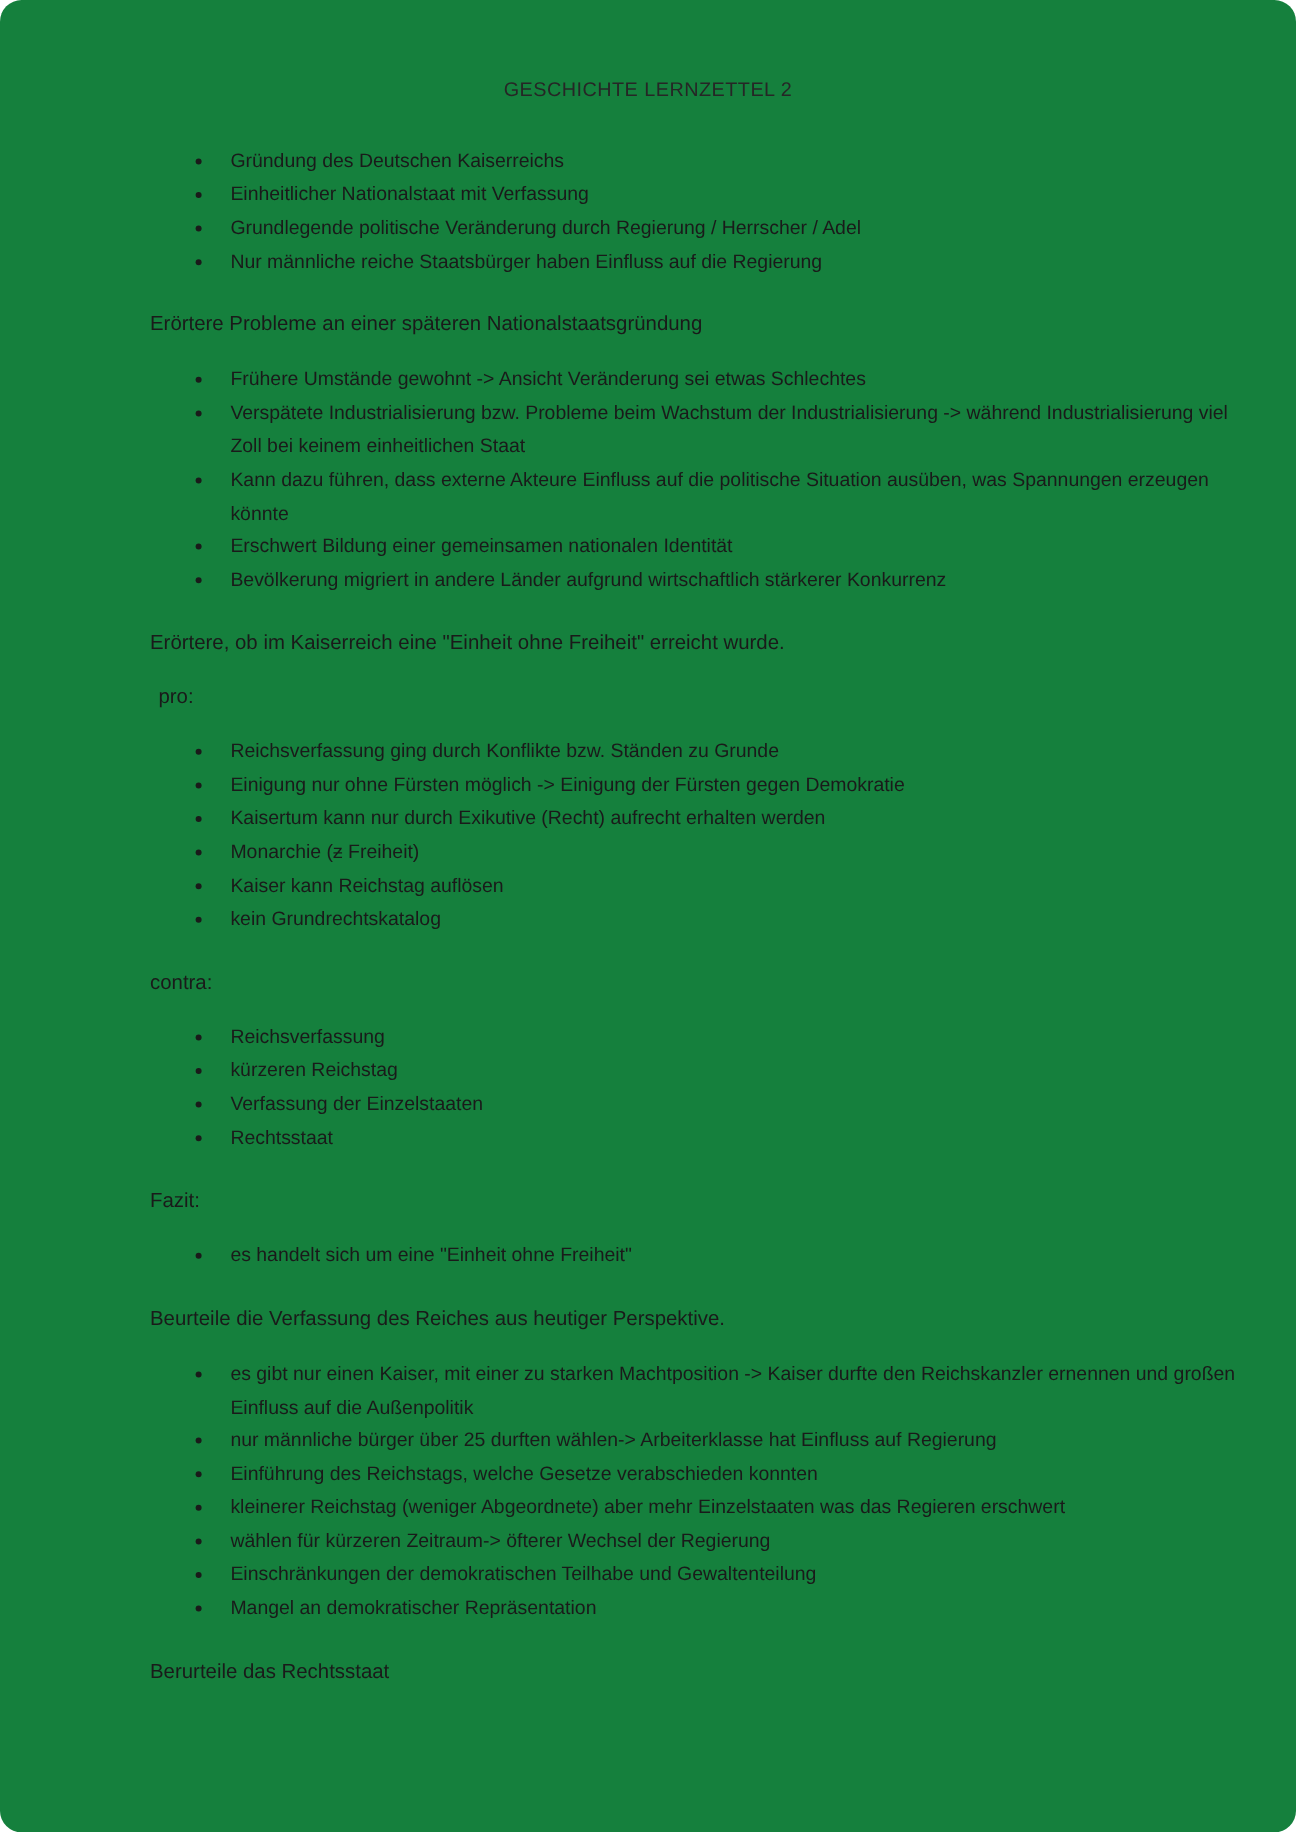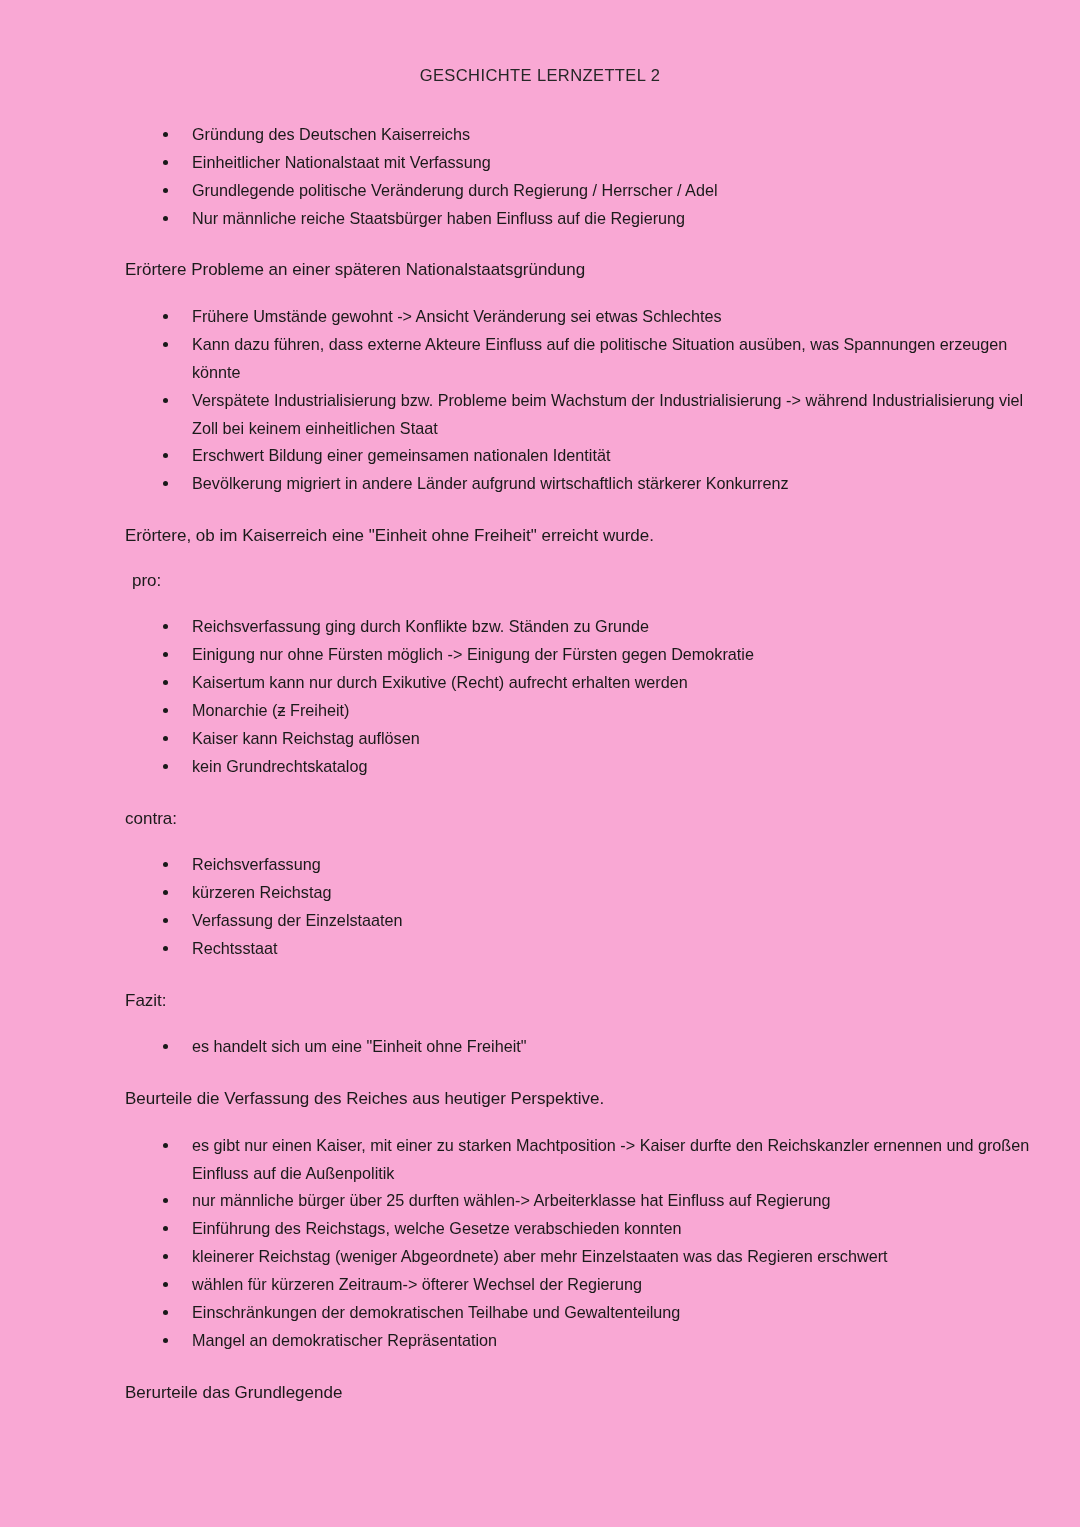--- a/index.html
+++ b/index.html
@@ -11,24 +11,25 @@
     width: 1080px;
     height: 1527px;
     font-family: "Liberation Sans", sans-serif;
     color: #1a1a1a;
     -webkit-font-smoothing: antialiased;
   }
   .page {
     position: relative;
     width: 1080px;
     height: 1527px;
-    background: #f9a8d4;
+    background: #15803d;
     box-sizing: border-box;
     padding: 0;
     overflow: hidden;
+    border-radius: 18px;
   }
   .doc-title {
     text-align: center;
     font-size: 16.5px;
     letter-spacing: 0.4px;
     color: #262626;
     margin: 0;
     padding-top: 66px;
     font-weight: 400;
   }
@@ -91,22 +92,22 @@
     </ul>
 
     <div class="gap-lg"></div>
 
     <p class="heading">Erörtere Probleme an einer späteren Nationalstaatsgründung</p>
 
     <div class="gap-md"></div>
 
     <ul class="bullets">
       <li>Frühere Umstände gewohnt -&gt; Ansicht Veränderung sei etwas Schlechtes</li>
+      <li>Verspätete Industrialisierung bzw. Probleme beim Wachstum der Industrialisierung -&gt; während Industrialisierung viel Zoll bei keinem einheitlichen Staat</li>
       <li>Kann dazu führen, dass externe Akteure Einfluss auf die politische Situation ausüben, was Spannungen erzeugen könnte</li>
-      <li>Verspätete Industrialisierung bzw. Probleme beim Wachstum der Industrialisierung -&gt; während Industrialisierung viel Zoll bei keinem einheitlichen Staat</li>
       <li>Erschwert Bildung einer gemeinsamen nationalen Identität</li>
       <li>Bevölkerung migriert in andere Länder aufgrund wirtschaftlich stärkerer Konkurrenz</li>
     </ul>
 
     <div class="gap-lg"></div>
 
     <p class="heading">Erörtere, ob im Kaiserreich eine "Einheit ohne Freiheit" erreicht wurde.</p>
 
     <div class="gap-md"></div>
 
@@ -157,16 +158,16 @@
       <li>nur männliche bürger über 25 durften wählen-&gt; Arbeiterklasse hat Einfluss auf Regierung</li>
       <li>Einführung des Reichstags, welche Gesetze verabschieden konnten</li>
       <li>kleinerer Reichstag (weniger Abgeordnete) aber mehr Einzelstaaten was das Regieren erschwert</li>
       <li>wählen für kürzeren Zeitraum-&gt; öfterer Wechsel der Regierung</li>
       <li>Einschränkungen der demokratischen Teilhabe und Gewaltenteilung</li>
       <li>Mangel an demokratischer Repräsentation</li>
     </ul>
 
     <div class="gap-lg"></div>
 
-    <p class="heading">Berurteile das Grundlegende</p>
+    <p class="heading">Berurteile das Rechtsstaat</p>
 
   </div>
 </div>
 
 </body></html>

